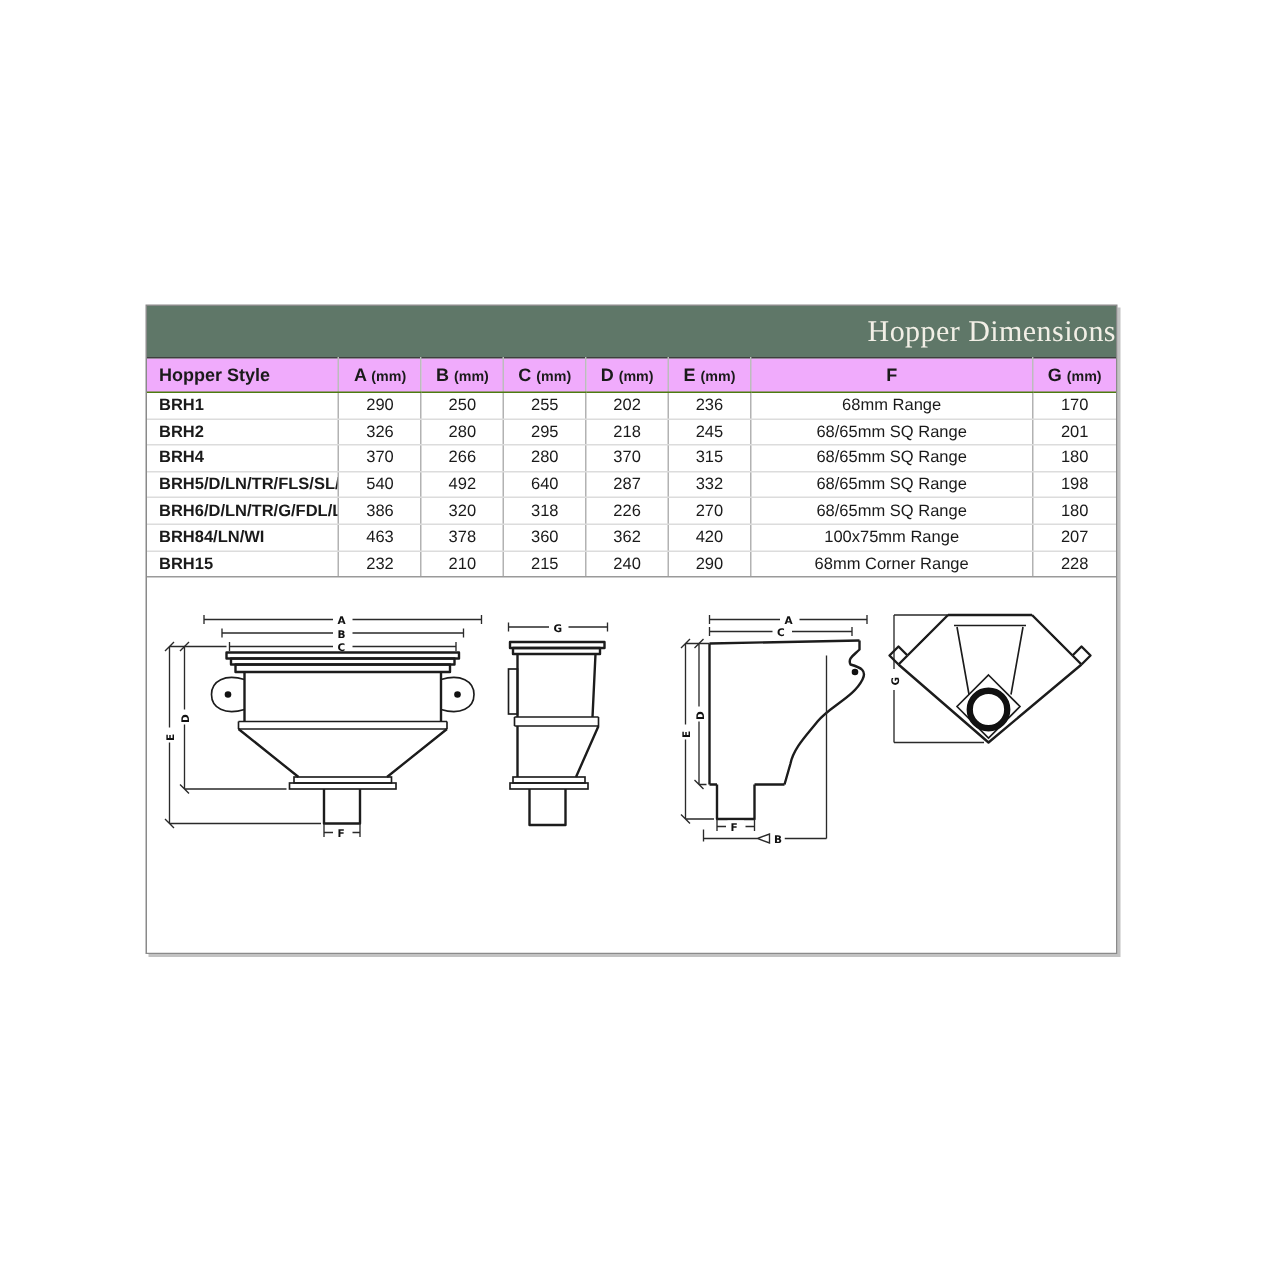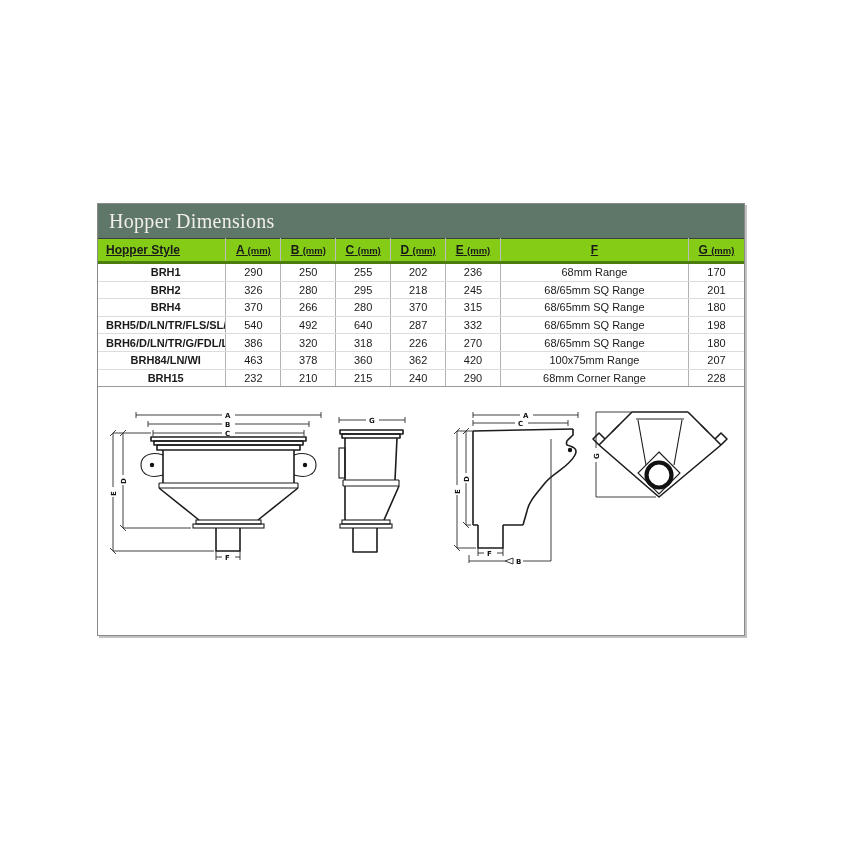--- a/index.html
+++ b/index.html
@@ -8,46 +8,45 @@
     font-family:"Liberation Sans",sans-serif;color:#1a1a1a;
   }
   .panel{
     position:absolute;left:97px;top:203px;width:648px;height:433px;
     box-sizing:border-box;border:1px solid #8a8a8a;
     box-shadow:2px 2px 0 #c2c2c2;background:#fff;
     display:flex;flex-direction:column;
   }
   .band{
     height:34px;flex:0 0 34px;background:#5f7768;
-    display:flex;align-items:center;padding-left:11px;box-sizing:border-box;
+    display:flex;align-items:center;padding-left:11px;box-sizing:border-box;justify-content:flex-end;
   }
   .band-title{
     font-family:"Liberation Serif","DejaVu Serif",serif;
     font-size:20px;font-weight:400;color:#f2efe6;letter-spacing:0.3px;
   }
   table.dim{width:100%;border-collapse:collapse;table-layout:fixed;}
   table.dim thead th{
-    background:#84cc16;height:22px;padding:0;
-    border-top:1px solid #3f3f3f;border-bottom:3px solid #4d7c0f;
+    background:#f0abfc;height:22px;padding:0;
+    border-top:1px solid #3f3f3f;border-bottom:1px solid #4d7c0f;
     font-size:12px;font-weight:bold;text-align:center;vertical-align:middle;
     border-right:1px solid #bcbcbc;
-    text-decoration:underline;
   }
   table.dim thead th:last-child{border-right:none;text-align:center;}
   table.dim thead th.c-style{text-align:left;padding-left:8px;}
   .unit{font-size:9.5px;font-weight:bold;}
   table.dim td{
     height:16.6px;padding:0;font-size:11px;text-align:center;vertical-align:middle;
     border-right:1px solid #b2b2b2;border-bottom:1px solid #dcdcdc;
     white-space:nowrap;overflow:hidden;
   }
   table.dim td:last-child{border-right:none;}
   table.dim tr:last-child td{border-bottom:none;}
   table.dim td.c-style{
-    text-align:center;padding-left:8px;font-weight:bold;font-size:11px;
+    text-align:left;padding-left:8px;font-weight:bold;font-size:11px;
   }
   .diagram-area{
     flex:1 1 auto;min-height:0;position:relative;background:#fff;
     border-top:1px solid #9a9a9a;
   }
   .drawing{position:absolute;}
   svg .outline{fill:none;stroke:#1c1c1c;stroke-width:1.6;stroke-linejoin:round;}
   svg .inner{fill:none;stroke:#1c1c1c;stroke-width:1.1;}
   svg .dim{fill:none;stroke:#2a2a2a;stroke-width:0.9;}
   svg .lbl{

